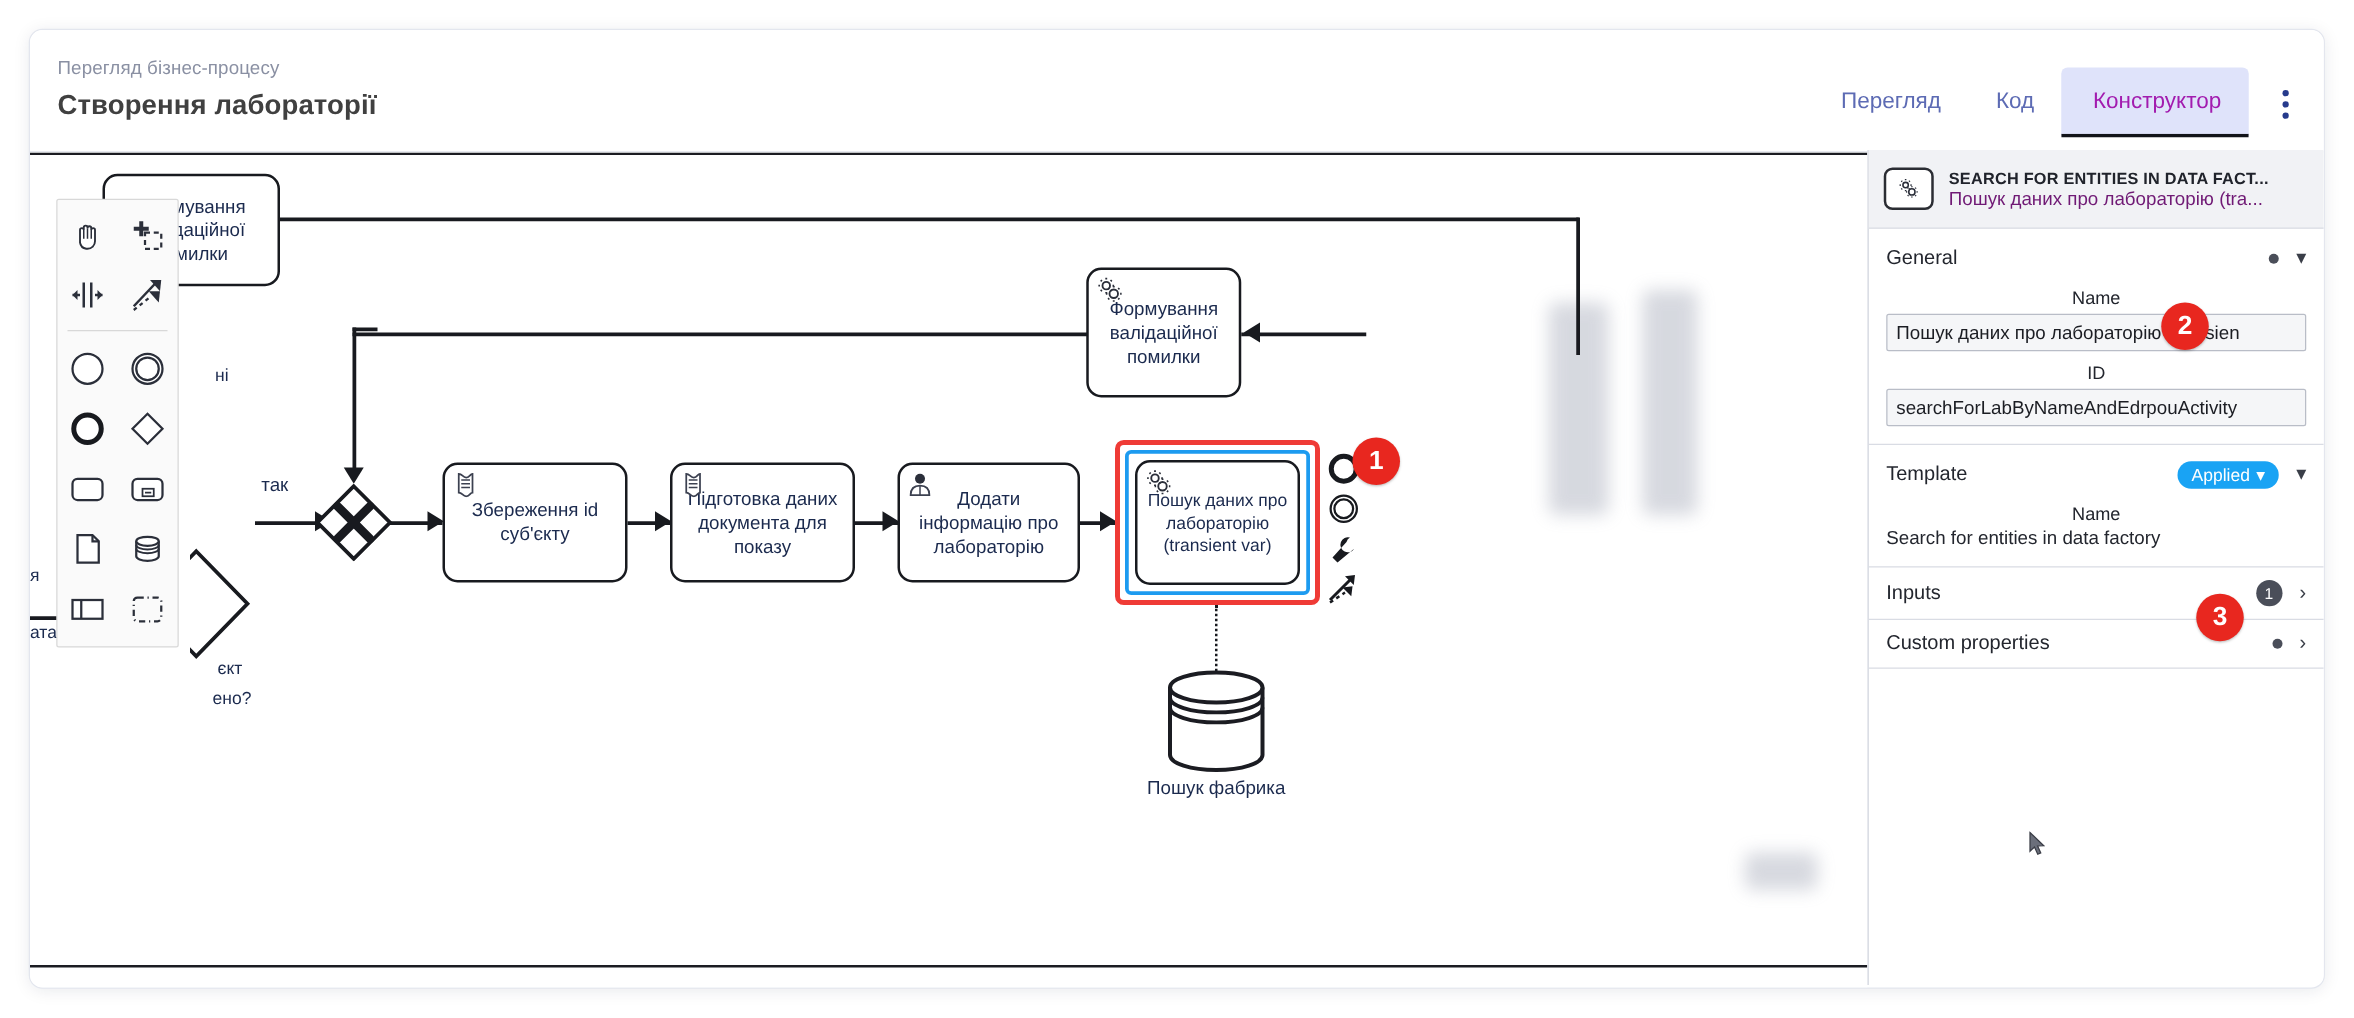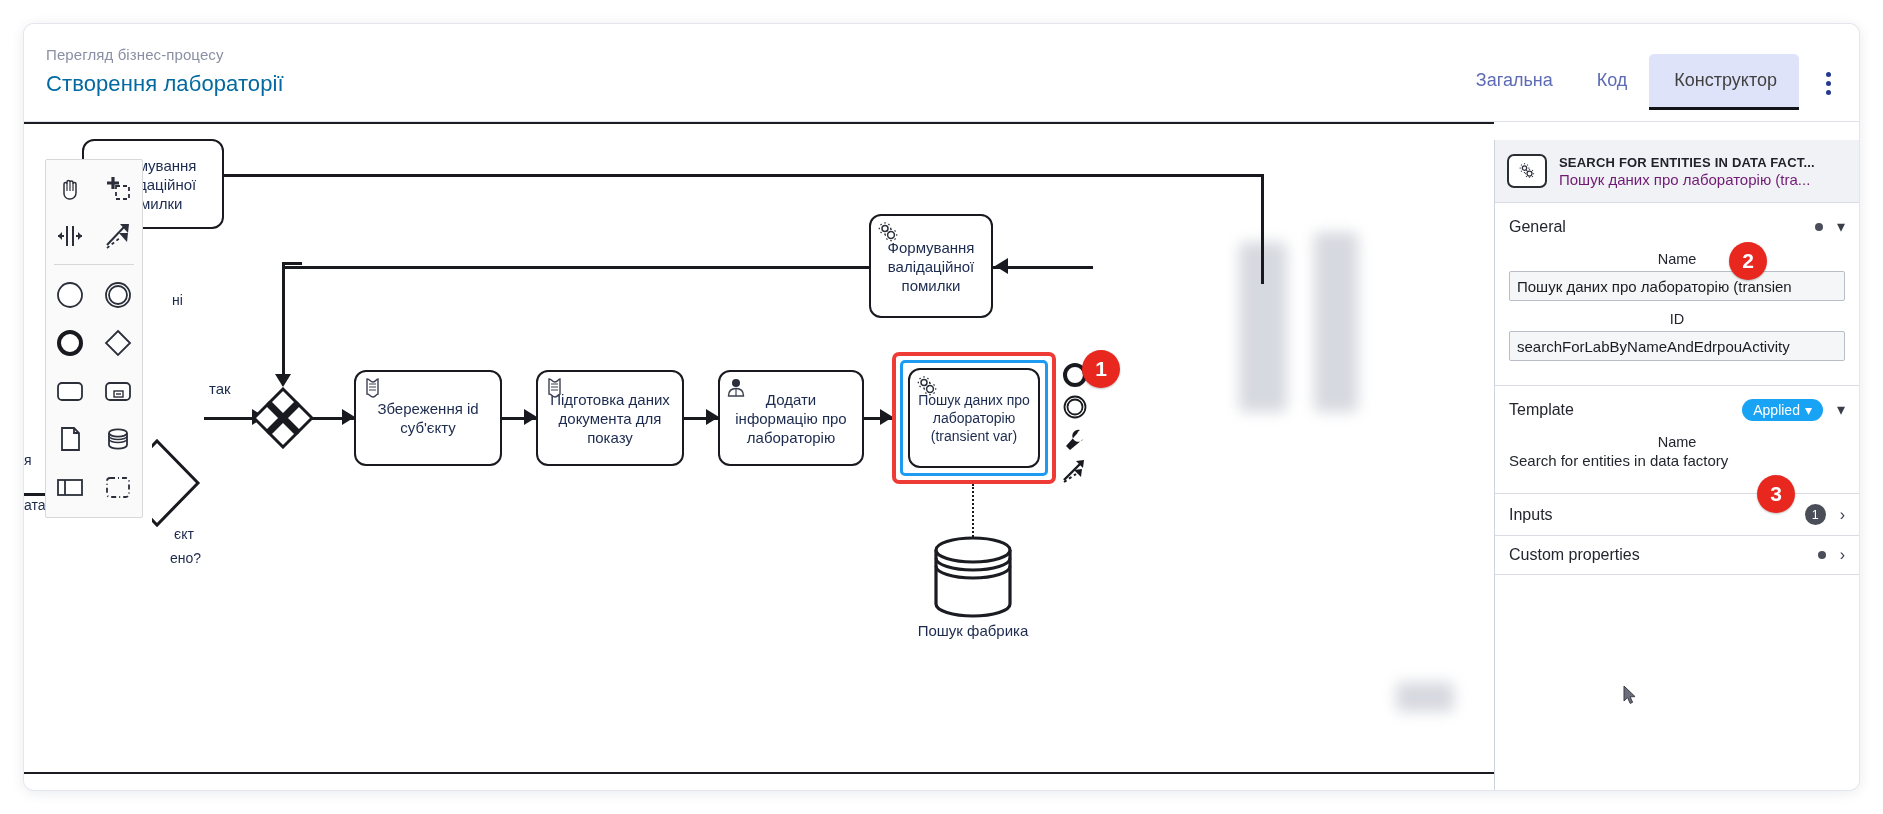--- a/index.html
+++ b/index.html
@@ -30,38 +30,38 @@
     position: absolute; left: 0; top: 0;
     width: 1835px; height: 98px;
     background: #ffffff;
   }
   .header-titles { position: absolute; left: 22px; top: 20px; }
   .breadcrumb {
     font-size: 15px; color: #8a90a3; line-height: 22px;
     letter-spacing: .1px;
   }
   .page-title {
-    font-size: 22px; font-weight: 400; color: #0369a1;
+    font-size: 22px; font-weight: 700; color: #404040;
     line-height: 32px; margin-top: 2px; letter-spacing: .1px;
   }
   .tabs {
     position: absolute; right: 60px; top: 30px;
     display: flex; align-items: stretch; height: 56px;
   }
   .tab {
     display: flex; align-items: center; justify-content: center;
     padding: 0 22px;
     font-size: 18px; color: #5d6bb4;
     cursor: pointer; user-select: none;
     border-bottom: 3px solid transparent;
     height: 56px;
   }
   .tab.active {
     background: #dfe3fa;
-    color: #404040;
+    color: #a21caf;
     border-bottom: 3px solid #111319;
     border-top-left-radius: 5px;
     border-top-right-radius: 5px;
     padding-left: 25px;
   }
   .kebab {
     position: absolute; right: 18px; top: 44px;
     width: 26px; height: 30px;
     display: flex; flex-direction: column; align-items: center;
     justify-content: center; gap: 4px; cursor: pointer;
@@ -181,21 +181,21 @@
   
   .blurred {
     position: absolute;
     filter: blur(7px);
     opacity: .35;
     background: #8d93a6;
     border-radius: 6px;
   }
   
   .props {
-    position: absolute; right: 0; top: 116px;
+    position: absolute; right: 0; top: 96px;
     width: 365px; height: 668px;
     background: #ffffff;
     border-left: 1px solid #cfd3dd;
     font-size: 14.5px; color: #23262e;
     z-index: 30;
     margin-left: 32px;
   }
   .props-header {
     display: flex; align-items: center; gap: 12px;
     padding: 14px 12px;
@@ -209,21 +209,21 @@
     background: #fff;
   }
   .props-header-text { overflow: hidden; }
   .props-header-title {
     font-size: 13px; font-weight: 700; color: #20232b;
     letter-spacing: .2px; white-space: nowrap;
   }
   .props-header-sub {
     font-size: 15px; color: #701a75; white-space: nowrap; margin-top: 1px;
   }
-  .props-group { border-bottom: 1px solid #d9dce4; padding: 10px 14px 24px 14px; position: relative; }
+  .props-group { border-bottom: 1px solid #d9dce4; padding: 10px 14px 14px 14px; position: relative; }
   .group-head {
     display: flex; align-items: center; justify-content: space-between;
     height: 28px;
   }
   .group-title { font-size: 16px; color: #23262e; }
   .group-right { display: flex; align-items: center; gap: 14px; }
   .dot-marker {
     width: 8px; height: 8px; border-radius: 50%; background: #4a4e59;
     display: inline-block;
   }
@@ -276,21 +276,21 @@
 <div id="app">
   <div class="window">
 
     <div class="header">
       <div class="header-titles">
         <div class="breadcrumb">Перегляд бізнес-процесу</div>
         <div class="page-title">Створення лабораторії</div>
       </div>
 
       <div class="tabs">
-        <div class="tab">Загальна</div>
+        <div class="tab">Перегляд</div>
         <div class="tab">Код</div>
         <div class="tab active">Конструктор</div>
       </div>
 
       <div class="kebab">
         <span></span>
           <span></span>
           <span></span>
       </div>
       <div class="header-rule"></div>

